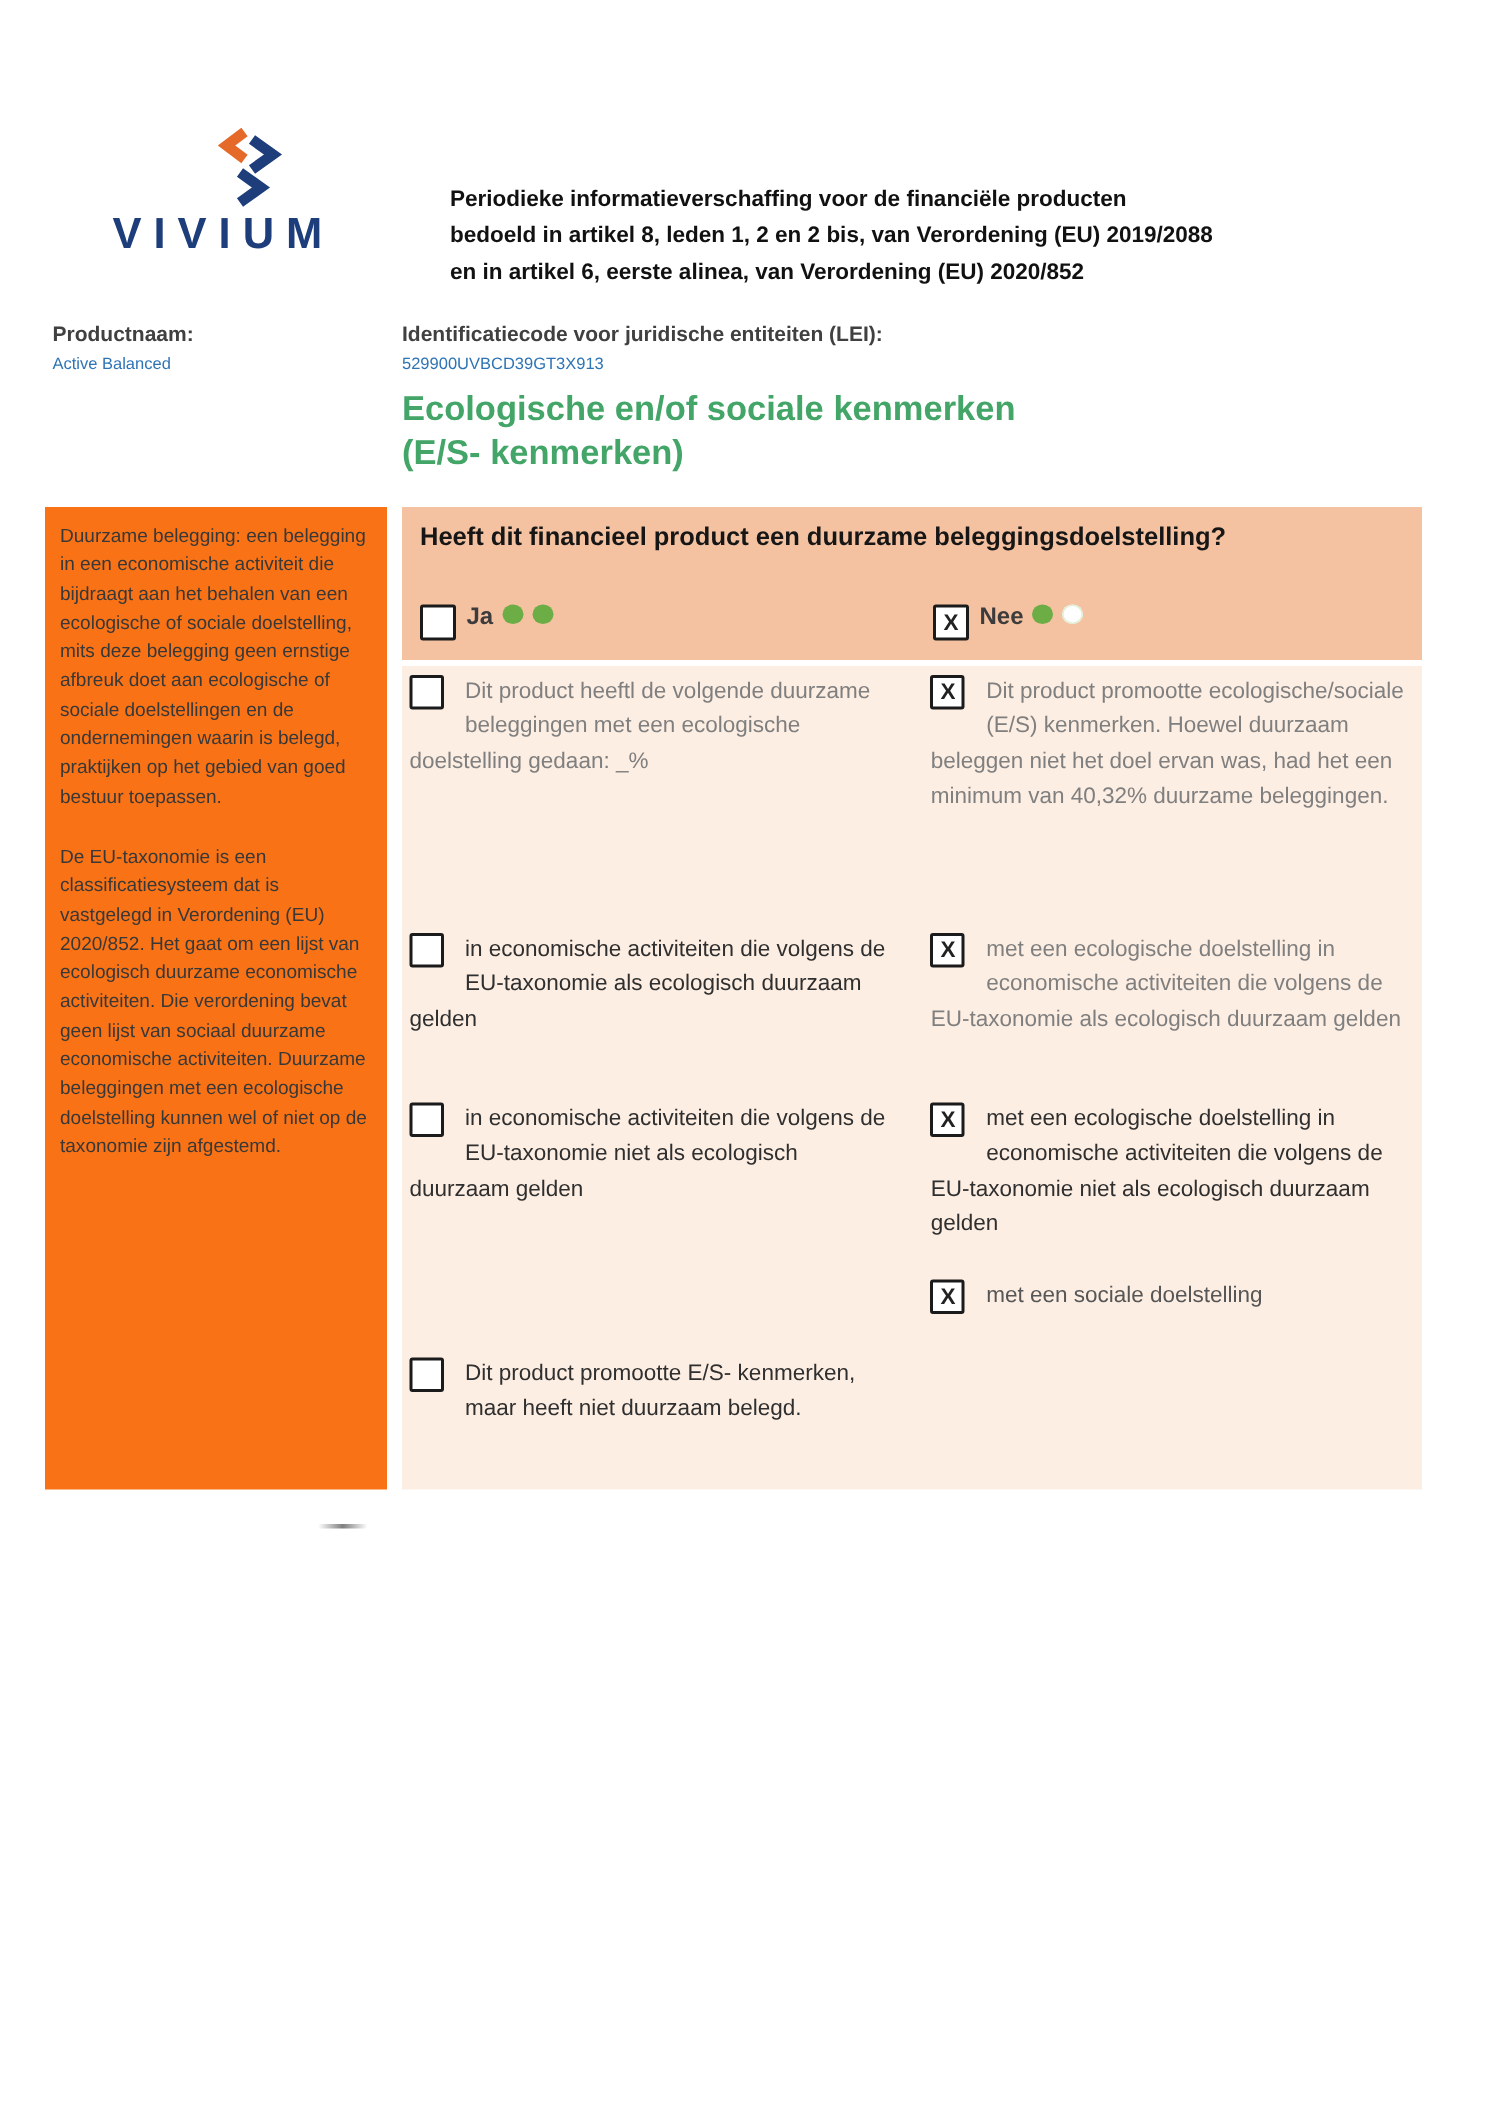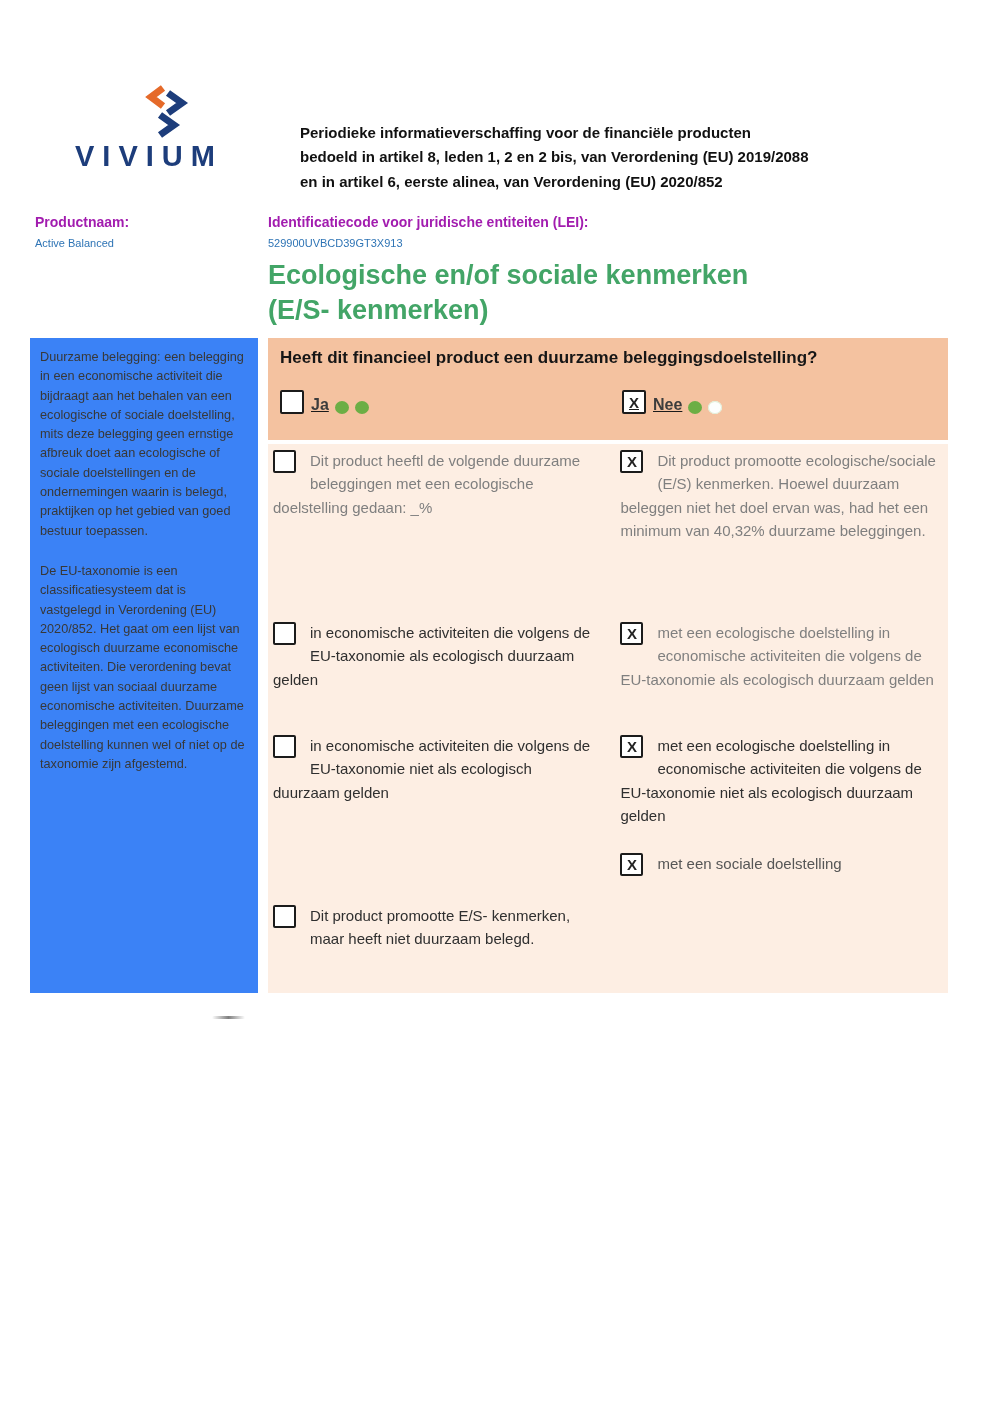--- a/index.html
+++ b/index.html
@@ -18,48 +18,48 @@
   }
 
   
   .reg-header {
     position: absolute; left: 268px; top: 121px; width: 660px;
     font-size: 15px; font-weight: bold; line-height: 1.62; color: #111; margin-left: 32px;
   }
   .reg-header span { display: block; }
 
   
-  .meta-label { font-size: 14px; font-weight: bold; color: #a21caf; }
+  .meta-label { font-size: 14px; font-weight: bold; color: #404040; }
   .meta-value { font-size: 11px; color: #2e74b5; margin-top: 7px; }
   .product-block { position: absolute; left: 35px; top: 214px; width: 220px; }
   .lei-block { position: absolute; left: 268px; top: 214px; width: 640px; }
 
   
   .page-title {
     position: absolute; left: 268px; top: 258px; width: 650px;
-    font-size: 27px; font-weight: bold; line-height: 1.28; color: #43a567;
+    font-size: 23px; font-weight: bold; line-height: 1.28; color: #43a567;
   }
   .page-title span { display: block; }
 
   
   .sidebar {
     position: absolute; left: 30px; top: 338px; width: 228px; height: 655px;
-    background: #3b82f6; padding: 10px 9px 10px 10px;
+    background: #f97316; padding: 10px 9px 10px 10px;
     font-size: 12.7px; line-height: 1.52; color: #383838;
   }
   .sidebar p { margin-bottom: 21px; }
 
   
   .qbar {
     position: absolute; left: 268px; top: 338px; width: 680px; height: 102px;
     background: #f4c2a0; padding: 10px 12px;
   }
   .q-text { font-size: 17px; font-weight: bold; color: #161616; }
   .q-options { position: relative; margin-top: 22px; height: 26px; }
-  .opt { position: absolute; top: 0; display: flex; align-items: flex-end; text-decoration: underline; }
+  .opt { position: absolute; top: 13px; display: flex; align-items: flex-start; }
   .opt-ja { left: 0; }
   .opt-nee { left: 342px; }
   .opt-label { font-size: 16px; font-weight: 600; color: #3c3c3c; margin-left: 7px; }
 
   .cb {
     display: inline-flex; align-items: center; justify-content: center;
     width: 24px; height: 24px; background: #ffffff;
     border: 2px solid #1b1b1b; border-radius: 2px;
     font-size: 15px; font-weight: 600; color: #222; flex: 0 0 auto;
   }

